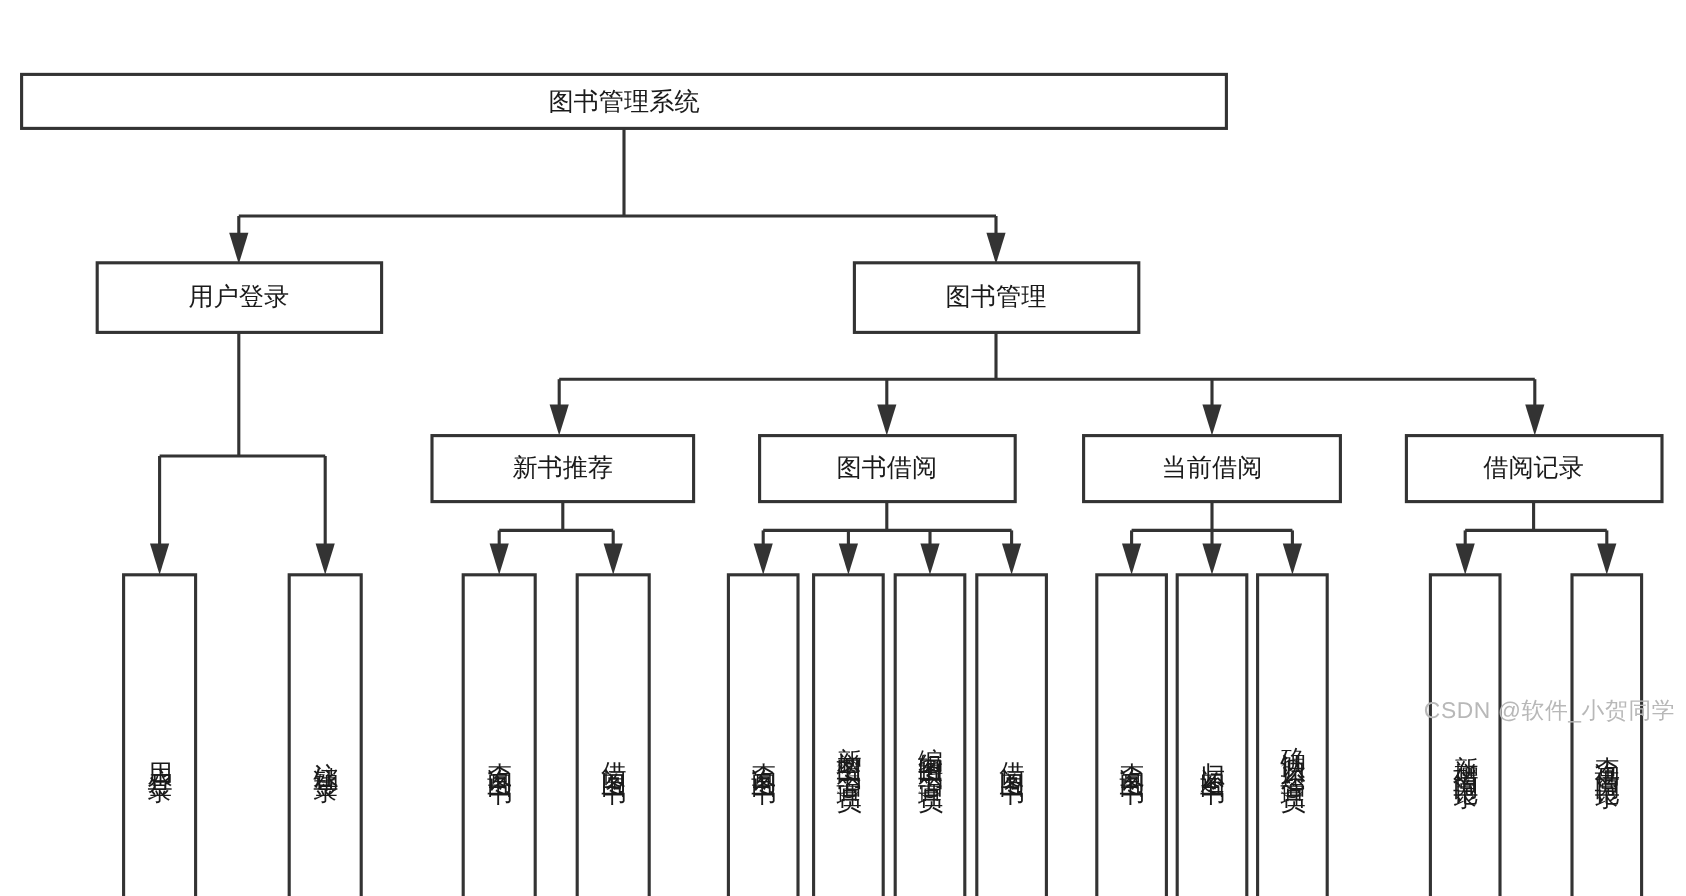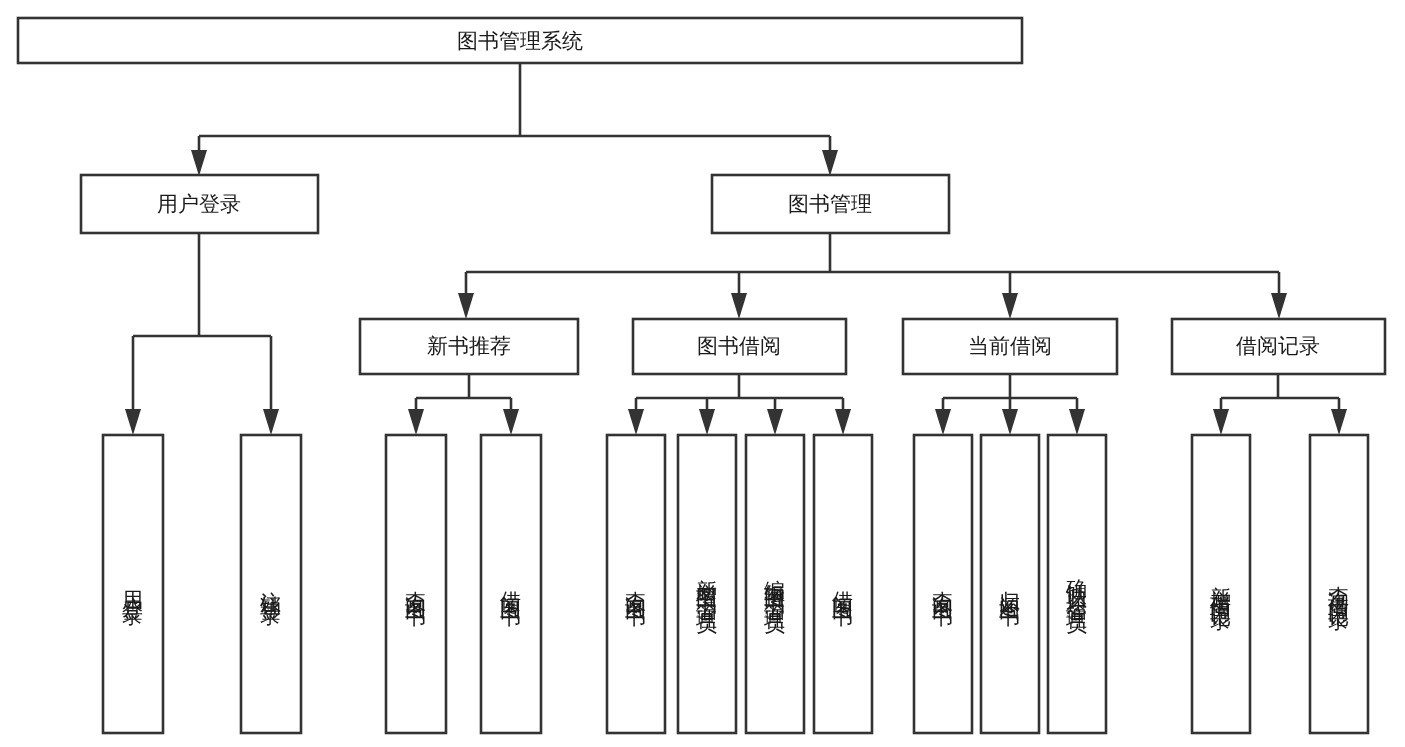--- a/index.html
+++ b/index.html
@@ -13,20 +13,21 @@
     height: 747px;
     font-family: "Liberation Sans", "DejaVu Sans", sans-serif;
     overflow: hidden;
     position: relative;
   }
   #diagram-root {
     position: relative;
     width: 1405px;
     height: 566px;
     background: #ffffff;
+    margin-top: 44px;
   }
   svg#diagram-svg {
     position: absolute;
     left: 0;
     top: 0;
     width: 1405px;
     height: 747px;
   }
   .node-box {
     fill: #ffffff;
@@ -210,14 +211,15 @@
   <div class="vlabel" style="left:914px; top:435px; width:58px; height:298px;">查询图书</div>
 
   <div class="vlabel" style="left:981px; top:435px; width:58px; height:298px;">归还图书</div>
 
   <div class="vlabel" style="left:1048px; top:435px; width:58px; height:298px;">确认归还（管理员）</div>
 
   <div class="vlabel" style="left:1192px; top:435px; width:58px; height:298px;">新增借阅记录</div>
 
   <div class="vlabel" style="left:1310px; top:435px; width:58px; height:298px;">查询借阅记录</div>
 
+  <div class="watermark">CSDN @软件_小贺同学</div>
 
 </div>
 
 </body></html>

